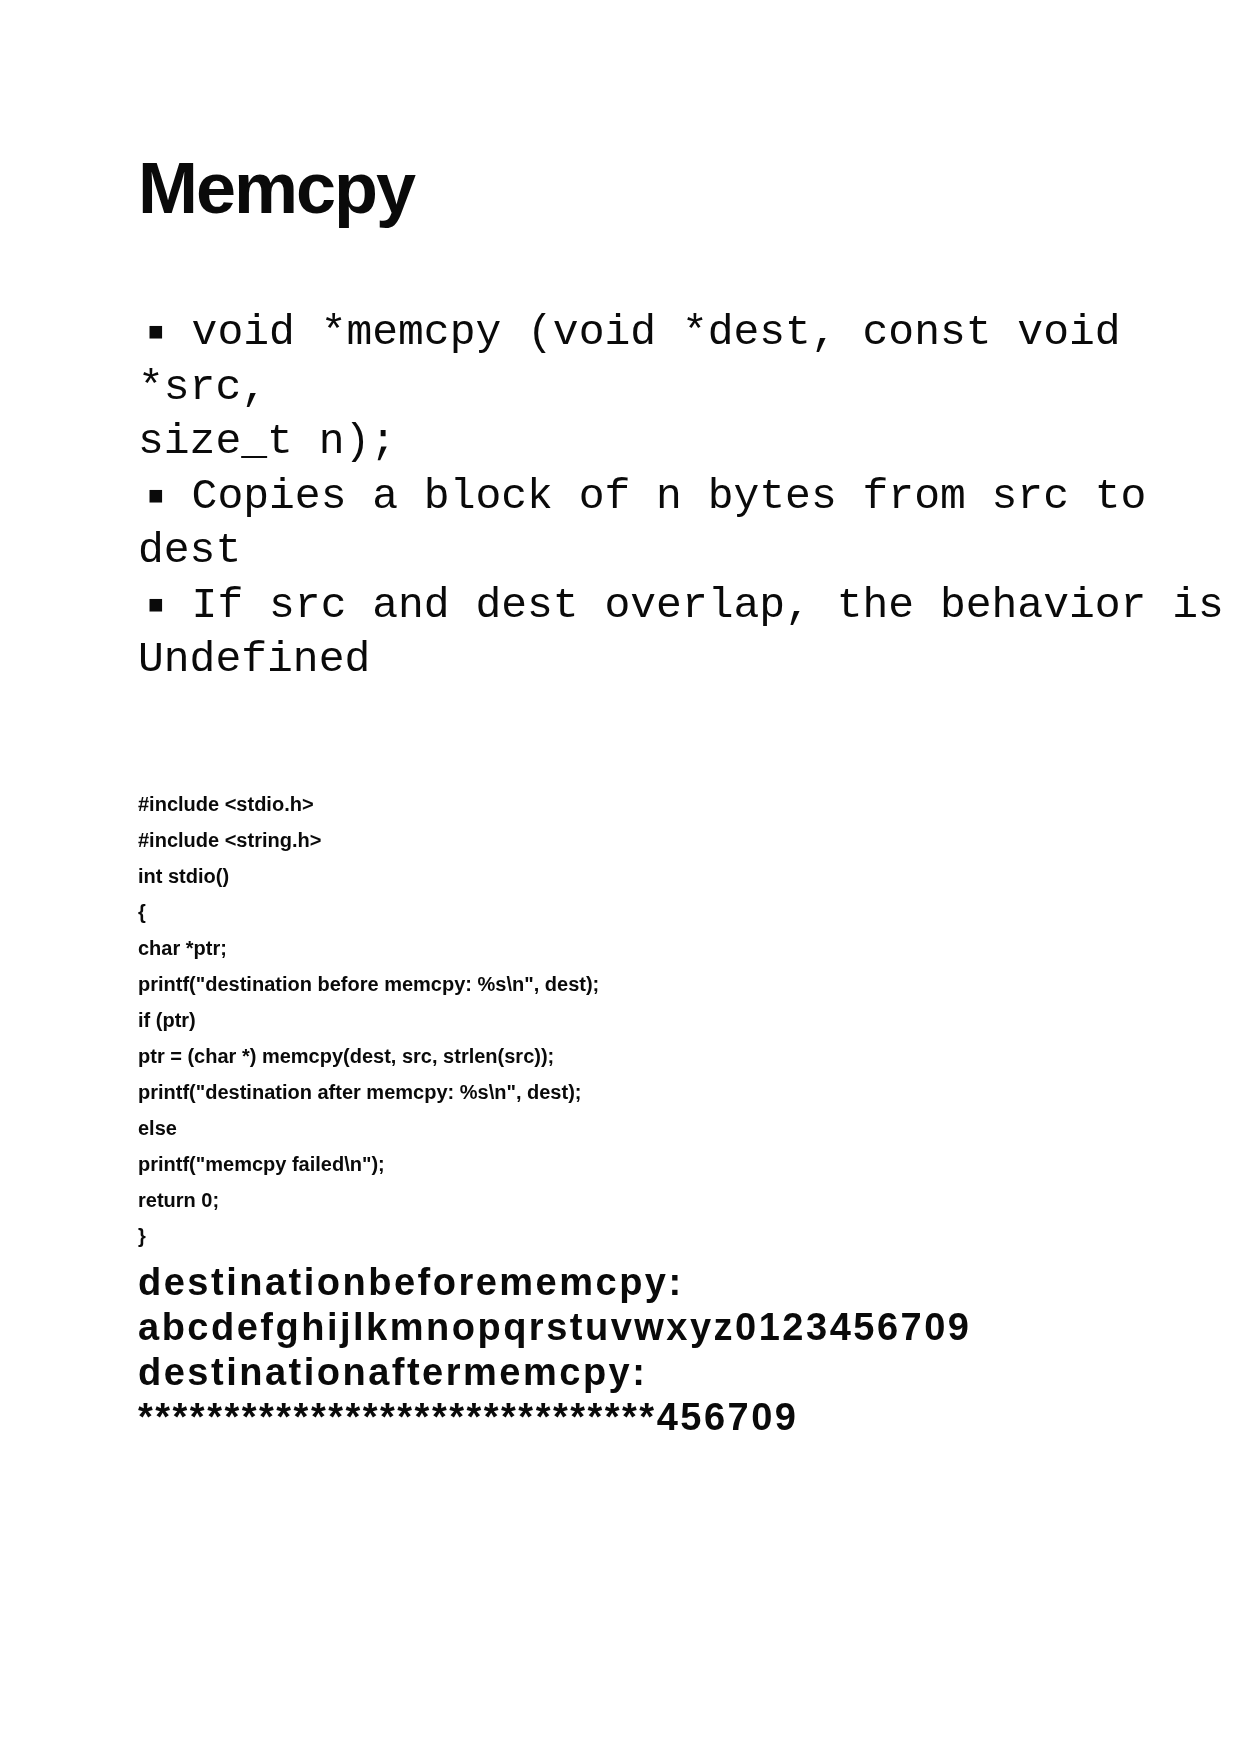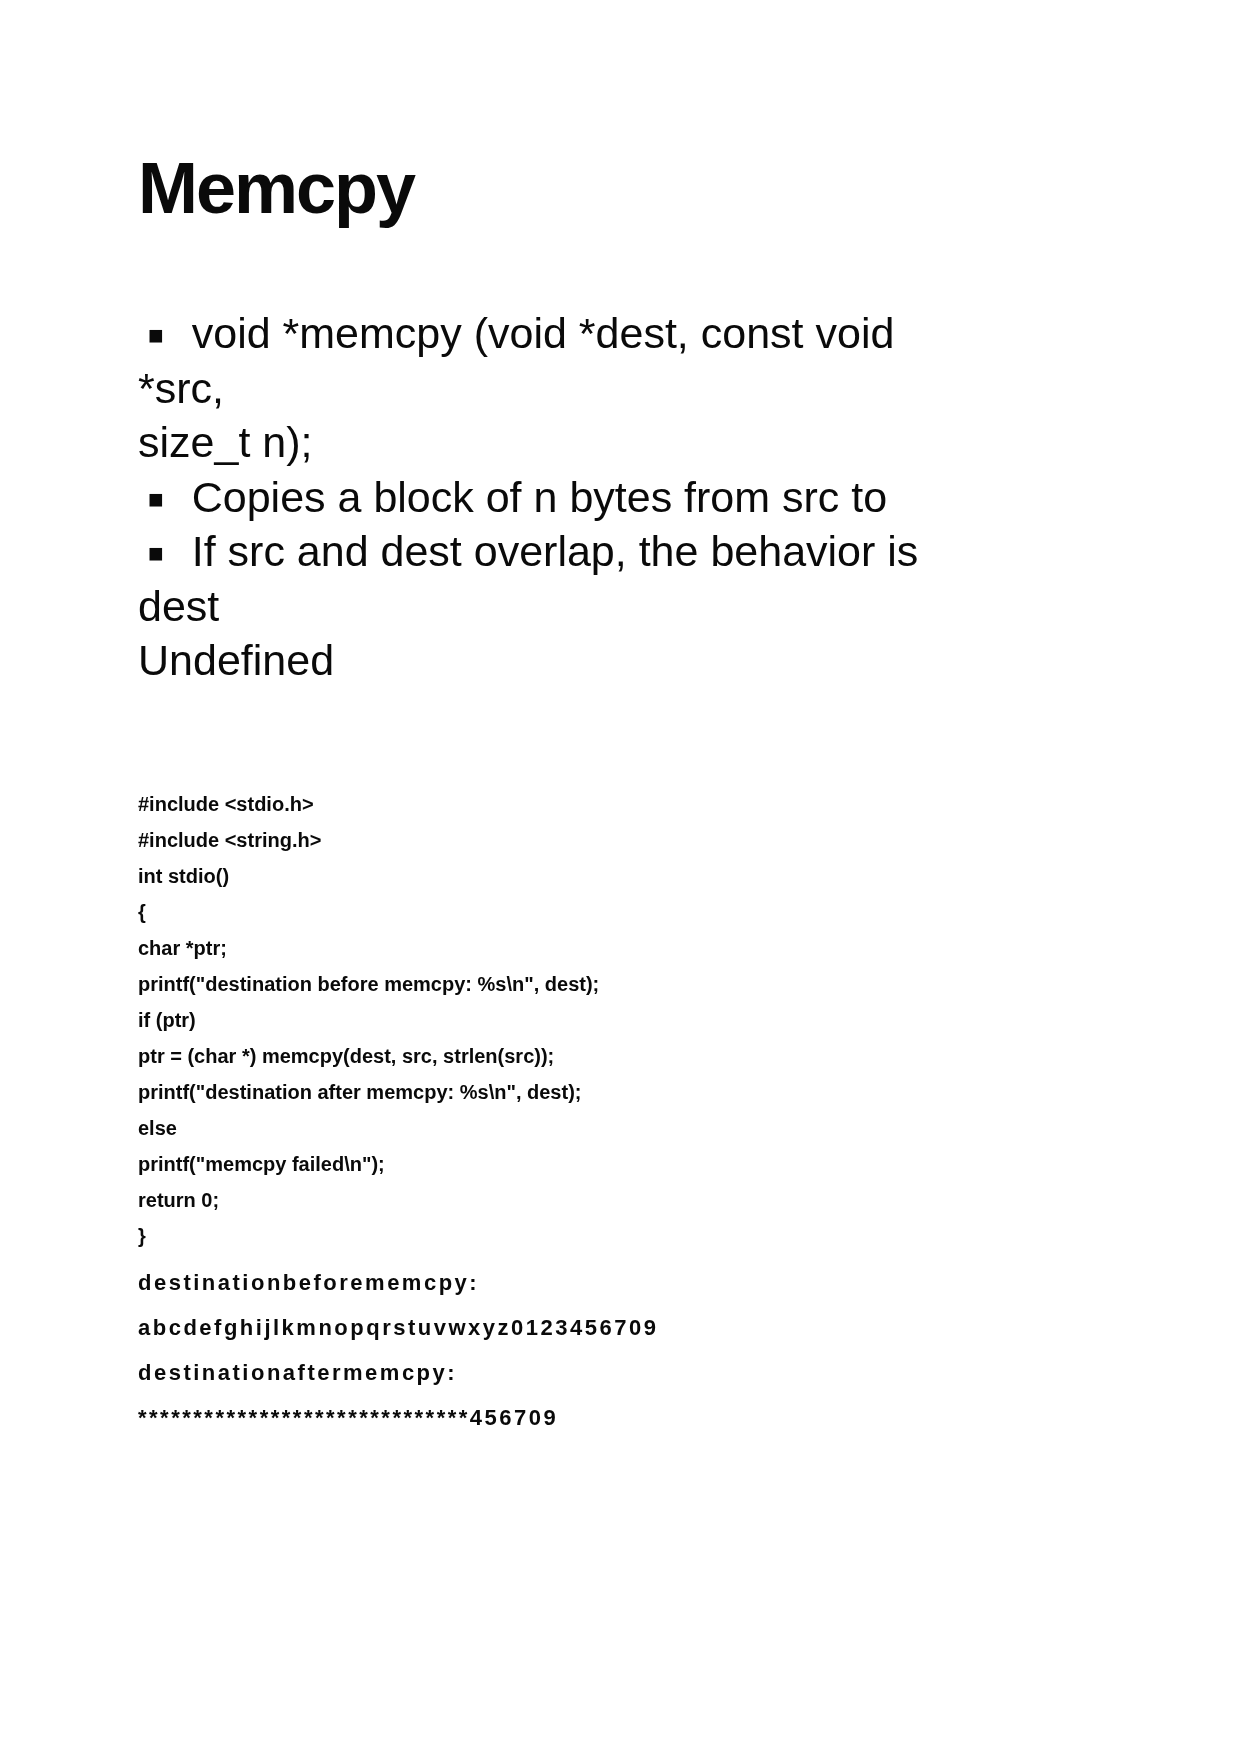--- a/index.html
+++ b/index.html
@@ -23,20 +23,21 @@
   }
   .doc-title {
     font-size: 72px;
     font-weight: 600;
     letter-spacing: -2px;
     line-height: 76px;
     margin: 0 0 80px 0;
   }
   .bullets {
     margin: 8px 0 98px 0;
+    font-family: Liberation Mono, monospace;
   }
   .bullet-line {
     font-size: 43px;
     line-height: 54.5px;
     white-space: pre;
   }
   .bullet-mark {
     display: inline-block;
     font-size: 26px;
     margin-left: 10px;
@@ -50,41 +51,41 @@
   .code-line {
     font-size: 20px;
     font-weight: 700;
     line-height: 36px;
     white-space: pre;
   }
   .output-block {
     margin-top: 6px;
   }
   .output-line {
-    font-size: 22px;
+    font-size: 38px;
     font-weight: 700;
     line-height: 45px;
     letter-spacing: 2.5px;
     white-space: pre;
   }
 </style>
 </head>
 <body>
 
 <div class="page">
 
   <h1 class="doc-title">Memcpy</h1>
 
   <div class="bullets">
     <div class="bullet-line"><span class="bullet-mark">■</span><span>void *memcpy (void *dest, const void</span></div>
     <div class="bullet-line"><span>*src,</span></div>
     <div class="bullet-line"><span>size_t n);</span></div>
     <div class="bullet-line"><span class="bullet-mark">■</span><span>Copies a block of n bytes from src to</span></div>
+    <div class="bullet-line"><span>dest</span></div>
     <div class="bullet-line"><span class="bullet-mark">■</span><span>If src and dest overlap, the behavior is</span></div>
-    <div class="bullet-line"><span>dest</span></div>
     <div class="bullet-line"><span>Undefined</span></div>
   </div>
 
   <div class="code-block">
     <div class="code-line">#include &lt;stdio.h&gt;</div>
     <div class="code-line">#include &lt;string.h&gt;</div>
     <div class="code-line">int stdio()</div>
     <div class="code-line">{</div>
     <div class="code-line">char *ptr;</div>
     <div class="code-line">printf("destination before memcpy: %s\n", dest);</div>

